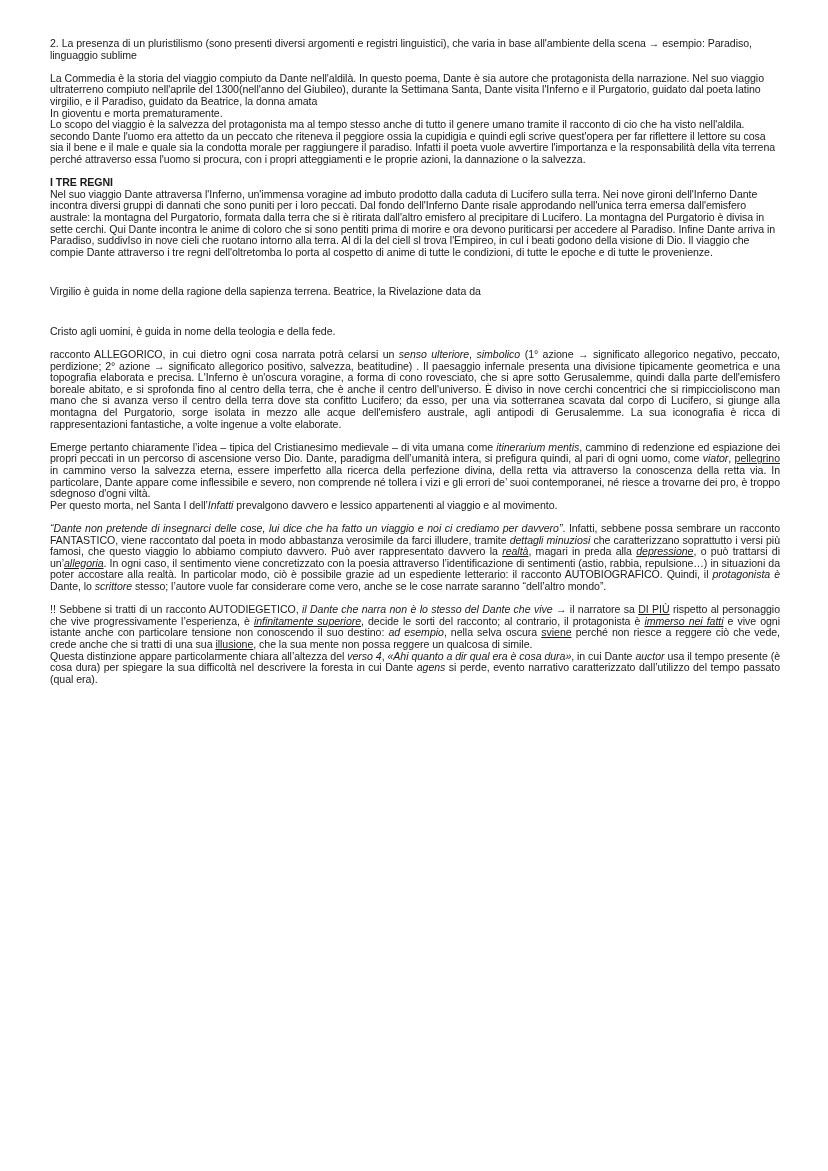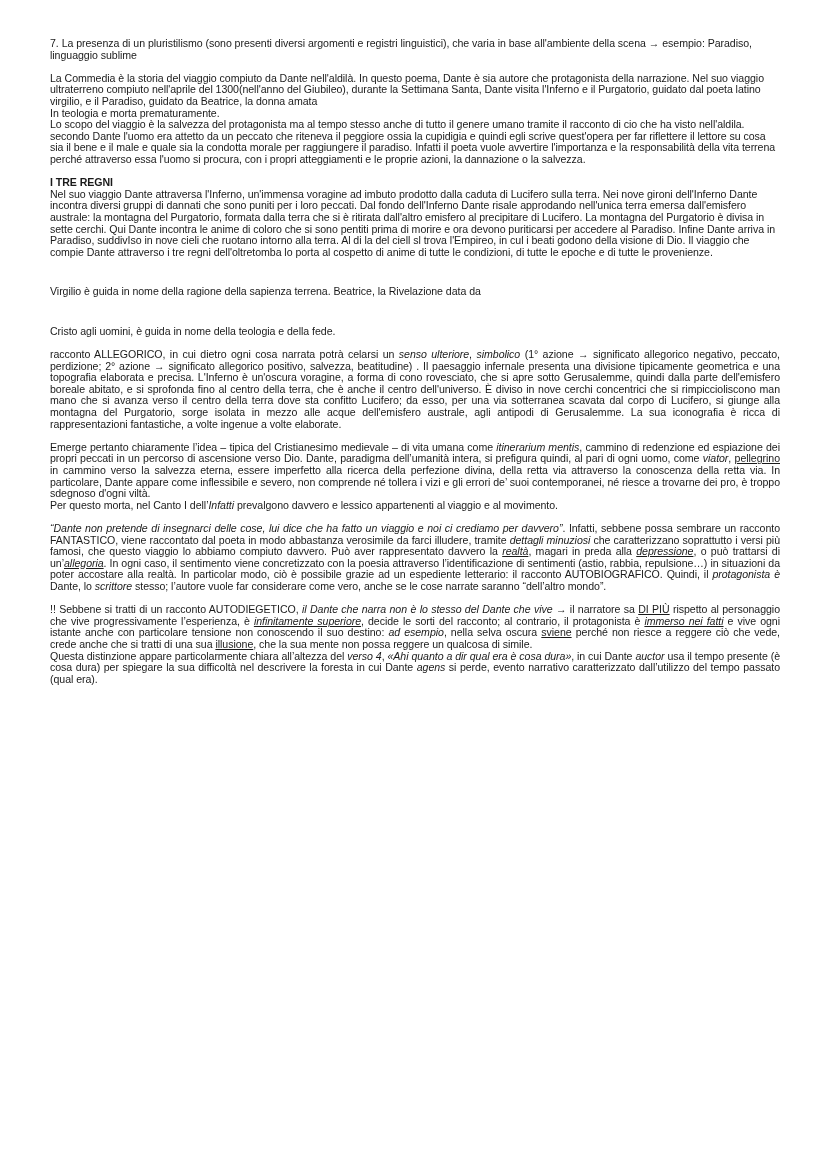--- a/index.html
+++ b/index.html
@@ -34,45 +34,45 @@
   b { font-weight: normal; }
   i { font-style: italic; }
   u { text-decoration: underline; }
   .line { display: block; margin-top: 28px; }
 </style>
 </head>
 <body>
 
 <div class="page">
 
-  <p class="para">7. La presenza di un pluristilismo (sono presenti diversi argomenti e registri linguistici), che varia in base all'ambiente della scena → esempio: Paradiso, linguaggio sublime</p>
+  <p class="para">2. La presenza di un pluristilismo (sono presenti diversi argomenti e registri linguistici), che varia in base all'ambiente della scena → esempio: Paradiso, linguaggio sublime</p>
 
   <div class="gap"></div>
 
   <p class="para">La Commedia è la storia del viaggio compiuto da Dante nell'aldilà. In questo poema, Dante è sia autore che protagonista della narrazione. Nel suo viaggio ultraterreno compiuto nell'aprile del 1300(nell'anno del Giubileo), durante la Settimana Santa, Dante visita l'Inferno e il Purgatorio, guidato dal poeta latino virgilio, e il Paradiso, guidato da Beatrice, la donna amata</p>
-  <p class="para">In teologia e morta prematuramente.</p>
+  <p class="para">In gioventu e morta prematuramente.</p>
   <p class="para">Lo scopo del viaggio è la salvezza del protagonista ma al tempo stesso anche di tutto il genere umano tramite il racconto di cio che ha visto nell'aldila. secondo Dante l'uomo era attetto da un peccato che riteneva il peggiore ossia la cupidigia e quindi egli scrive quest'opera per far riflettere il lettore su cosa sia il bene e il male e quale sia la condotta morale per raggiungere il paradiso. Infatti il poeta vuole avvertire l'importanza e la responsabilità della vita terrena perché attraverso essa l'uomo si procura, con i propri atteggiamenti e le proprie azioni, la dannazione o la salvezza.</p>
 
   <div class="gap"></div>
 
   <p class="heading">I TRE REGNI</p>
   <p class="para">Nel suo viaggio Dante attraversa l'Inferno, un'immensa voragine ad imbuto prodotto dalla caduta di Lucifero sulla terra. Nei nove gironi dell'Inferno Dante incontra diversi gruppi di dannati che sono puniti per i loro peccati. Dal fondo dell'Inferno Dante risale approdando nell'unica terra emersa dall'emisfero australe: la montagna del Purgatorio, formata dalla terra che si è ritirata dall'altro emisfero al precipitare di Lucifero. La montagna del Purgatorio è divisa in sette cerchi. Qui Dante incontra le anime di coloro che si sono pentiti prima di morire e ora devono puriticarsi per accedere al Paradiso. Infine Dante arriva in Paradiso, suddivIso in nove cieli che ruotano intorno alla terra. Al di la del ciell sl trova l'Empireo, in cul i beati godono della visione di Dio. Il viaggio che compie Dante attraverso i tre regni dell'oltretomba lo porta al cospetto di anime di tutte le condizioni, di tutte le epoche e di tutte le provenienze.</p>
   <p class="para">
     <span class="line">Virgilio è guida in nome della ragione della sapienza terrena. Beatrice, la Rivelazione data da</span>
     <span class="line">Cristo agli uomini, è guida in nome della teologia e della fede.</span>
   </p>
 
   <div class="gap"></div>
 
   <p class="para justify"><b>racconto</b> <b>ALLEGORICO</b><span>, in cui dietro ogni cosa narrata potrà celarsi un </span><i>senso ulteriore</i><span>, </span><i>simbolico</i><span> (1° azione → significato allegorico negativo, peccato, perdizione;  2° azione → significato allegorico positivo, salvezza, beatitudine) . Il paesaggio infernale presenta una divisione tipicamente geometrica e una topografia elaborata e precisa. L'Inferno è un'oscura voragine, a forma di cono rovesciato, che si apre sotto Gerusalemme, quindi dalla parte dell'emisfero boreale abitato, e si sprofonda fino al centro della terra, che è anche il centro dell'universo. È diviso in nove cerchi concentrici che si rimpicciolisconο man mano che si avanza verso il centro della terra dove sta confitto Lucifero; da esso, per una via sotterranea scavata dal corpo di Lucifero, si giunge alla montagna del Purgatorio, sorge isolata in mezzo alle acque dell'emisfero australe, agli antipodi di Gerusalemme. La sua iconografia è ricca di rappresentazioni fantastiche, a volte ingenue a volte elaborate.</span></p>
 
   <div class="gap"></div>
 
   <p class="para justify"><span>Emerge pertanto chiaramente l’idea – tipica del Cristianesimo medievale – </span><b>di vita umana come </b><b><i>itinerarium mentis</i></b><b>, cammino di redenzione ed espiazione</b><span> dei propri peccati in un percorso di ascensione verso Dio. </span><b>Dante</b><span>, paradigma dell’umanità intera, si prefigura quindi, al pari di ogni uomo, come </span><i>viator</i><span>, </span><u>pellegrino</u><span> in cammino verso la salvezza eterna, essere imperfetto alla ricerca della perfezione divina, della retta via attraverso la conoscenza della retta via. In particolare, Dante appare come inflessibile e severo, non comprende né tollera i vizi e gli errori de’ suoi contemporanei, né riesce a trovarne dei pro, è troppo sdegnoso d'ogni viltà.</span></p>
-  <p class="para"><span>Per questo morta, nel </span><b>Canto I dell’</b><b><i>Infatti</i></b><span> prevalgono davvero e lessico appartenenti al viaggio e al movimento.</span></p>
+  <p class="para"><span>Per questo morta, nel </span><b>Santa I dell’</b><b><i>Infatti</i></b><span> prevalgono davvero e lessico appartenenti al viaggio e al movimento.</span></p>
 
   <div class="gap"></div>
 
   <p class="para justify"><i>“Dante non pretende di insegnarci delle cose, lui dice che ha fatto un viaggio e noi ci crediamo per davvero”</i><span>. Infatti, sebbene possa sembrare un racconto </span><b>FANTASTICO</b><span>, viene raccontato dal poeta in modo abbastanza </span><b>verosimile</b><span> da farci illudere, tramite </span><i>dettagli minuziosi</i><span> che caratterizzano soprattutto i versi più famosi, che questo </span><b>viaggio lo abbiamo compiuto davvero</b><span>. Può aver rappresentato davvero la </span><i><u>realtà</u></i><span>, magari in preda alla </span><i><u>depressione</u></i><span>, o può trattarsi di un’</span><i><u>allegoria</u></i><span>. In ogni caso, il sentimento viene concretizzato con la poesia attraverso l’</span><b>identificazione di sentimenti</b><span> (astio, rabbia, repulsione…) </span><b>in situazioni da poter accostare alla realtà</b><span>. In particolar modo, ciò è possibile grazie ad un espediente letterario: il racconto </span><b>AUTOBIOGRAFICO</b><span>. Quindi, il </span><i>protagonista è</i><span> Dante, lo </span><i>scrittore</i><span> stesso; l’autore vuole far considerare come vero, anche se le cose narrate saranno “dell’altro mondo”.</span></p>
 
   <div class="gap"></div>
 
   <p class="para justify"><b>!!</b><span> Sebbene si tratti di un racconto </span><b>AUTODIEGETICO</b><span>, </span><i>il Dante che narra non è lo stesso del Dante che vive</i><span> → il narratore sa </span><b><u>DI PIÙ</u></b><span> rispetto al personaggio che vive progressivamente l’esperienza, è </span><i><u>infinitamente superiore</u></i><span>, decide le sorti del racconto; al contrario, il protagonista è </span><i><u>immerso nei fatti</u></i><span> e vive ogni istante anche con particolare tensione non conoscendo il suo destino: </span><i>ad esempio</i><span>, nella selva oscura </span><u>sviene</u><span> perché non riesce a reggere ciò che vede, crede anche che si tratti di una sua </span><u>illusione</u><span>, che la sua mente non possa reggere un qualcosa di simile.</span></p>
   <p class="para justify"><span>Questa distinzione appare particolarmente chiara all’altezza del </span><i>verso 4</i><span>, </span><i>«Ahi quanto a dir qual era è cosa dura»</i><span>, in cui Dante </span><b><i>auctor</i></b><span> usa il tempo presente (è cosa dura) per spiegare la sua difficoltà nel descrivere la foresta in cui Dante </span><b><i>agens</i></b><span> si perde, evento narrativo caratterizzato dall’utilizzo del tempo passato (qual era).</span></p>
 

